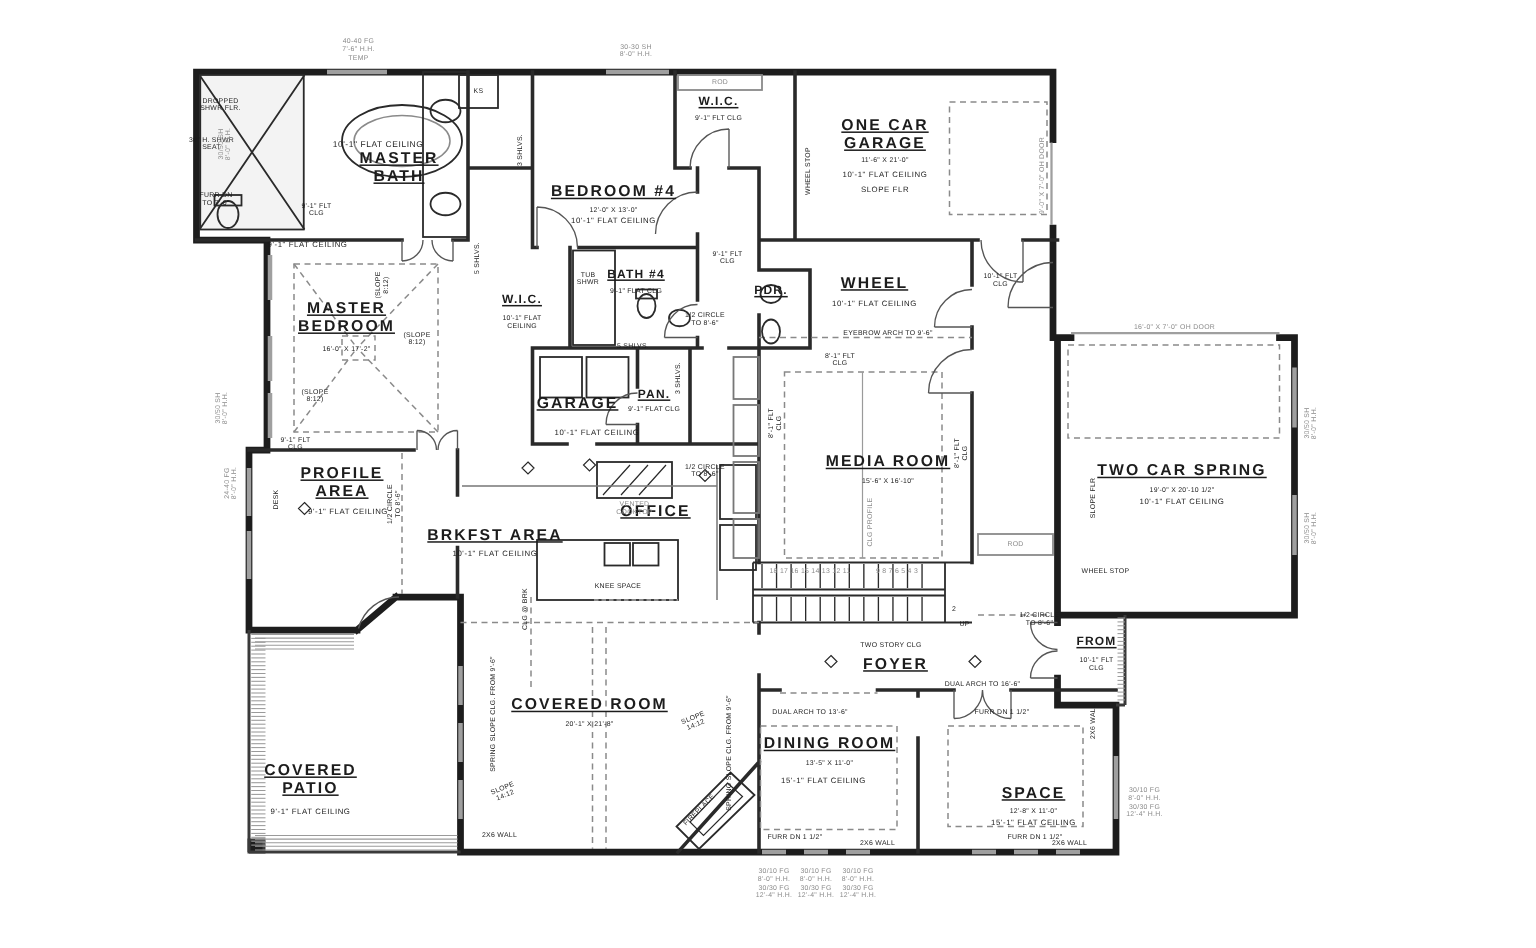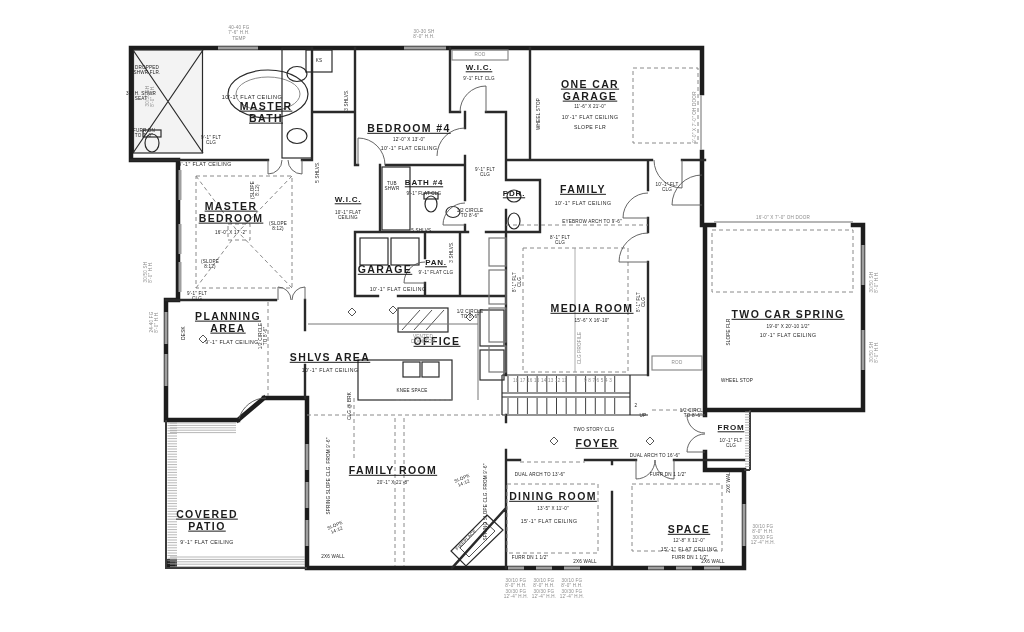--- a/index.html
+++ b/index.html
@@ -279,39 +279,39 @@
 <div class="lb tiny" style="left:409px;top:148px">10'-1" FLAT CEILING</div>
 <div class="lb room-sm" style="left:479px;top:68px">W.I.C.</div>
 <div class="lb micro" style="left:479px;top:79px">9'-1" FLT CLG</div>
 <div class="lb room-sm" style="left:424px;top:183px">BATH #4</div>
 <div class="lb micro" style="left:424px;top:194px">9'-1" FLAT CLG</div>
 <div class="lb room" style="left:590px;top:90px">ONE CAR
 GARAGE</div>
 <div class="lb micro" style="left:590px;top:107px">11'-6" X 21'-0"</div>
 <div class="lb tiny" style="left:590px;top:117px">10'-1" FLAT CEILING</div>
 <div class="lb tiny" style="left:590px;top:127px">SLOPE FLR</div>
-<div class="lb room" style="left:583px;top:189px">FAMILY</div>
+<div class="lb room" style="left:583px;top:189px">WHEEL</div>
 <div class="lb tiny" style="left:583px;top:203px">10'-1" FLAT CEILING</div>
 <div class="lb room" style="left:385px;top:269px">GARAGE</div>
 <div class="lb tiny" style="left:398px;top:289px">10'-1" FLAT CEILING</div>
 <div class="lb room-sm" style="left:436px;top:263px">PAN.</div>
 <div class="lb micro" style="left:436px;top:273px">9'-1" FLAT CLG</div>
 <div class="lb room-sm" style="left:514px;top:194px">PDR.</div>
 <div class="lb room" style="left:592px;top:308px">MEDIA ROOM</div>
 <div class="lb micro" style="left:592px;top:321px">15'-6" X 16'-10"</div>
 <div class="lb room" style="left:788px;top:314px">TWO CAR SPRING</div>
 <div class="lb micro" style="left:788px;top:327px">19'-0" X 20'-10 1/2"</div>
 <div class="lb tiny" style="left:788px;top:335px">10'-1" FLAT CEILING</div>
-<div class="lb room" style="left:228px;top:322px">PLANNING
+<div class="lb room" style="left:228px;top:322px">PROFILE
 AREA</div>
 <div class="lb tiny" style="left:232px;top:342px">9'-1" FLAT CEILING</div>
-<div class="lb room" style="left:330px;top:357px">SHLVS AREA</div>
+<div class="lb room" style="left:330px;top:357px">BRKFST AREA</div>
 <div class="lb tiny" style="left:330px;top:370px">10'-1" FLAT CEILING</div>
 <div class="lb room" style="left:437px;top:341px">OFFICE</div>
-<div class="lb room" style="left:393px;top:470px">FAMILY ROOM</div>
+<div class="lb room" style="left:393px;top:470px">COVERED ROOM</div>
 <div class="lb micro" style="left:393px;top:483px">20'-1" X 21'-8"</div>
 <div class="lb micro" style="left:594px;top:430px">TWO STORY CLG</div>
 <div class="lb room" style="left:597px;top:443px">FOYER</div>
 <div class="lb room-sm" style="left:731px;top:428px">FROM</div>
 <div class="lb micro" style="left:731px;top:443px">10'-1" FLT
 CLG</div>
 <div class="lb room" style="left:553px;top:496px">DINING ROOM</div>
 <div class="lb micro" style="left:553px;top:509px">13'-5" X 11'-0"</div>
 <div class="lb tiny" style="left:549px;top:521px">15'-1" FLAT CEILING</div>
 <div class="lb room" style="left:689px;top:529px">SPACE</div>

